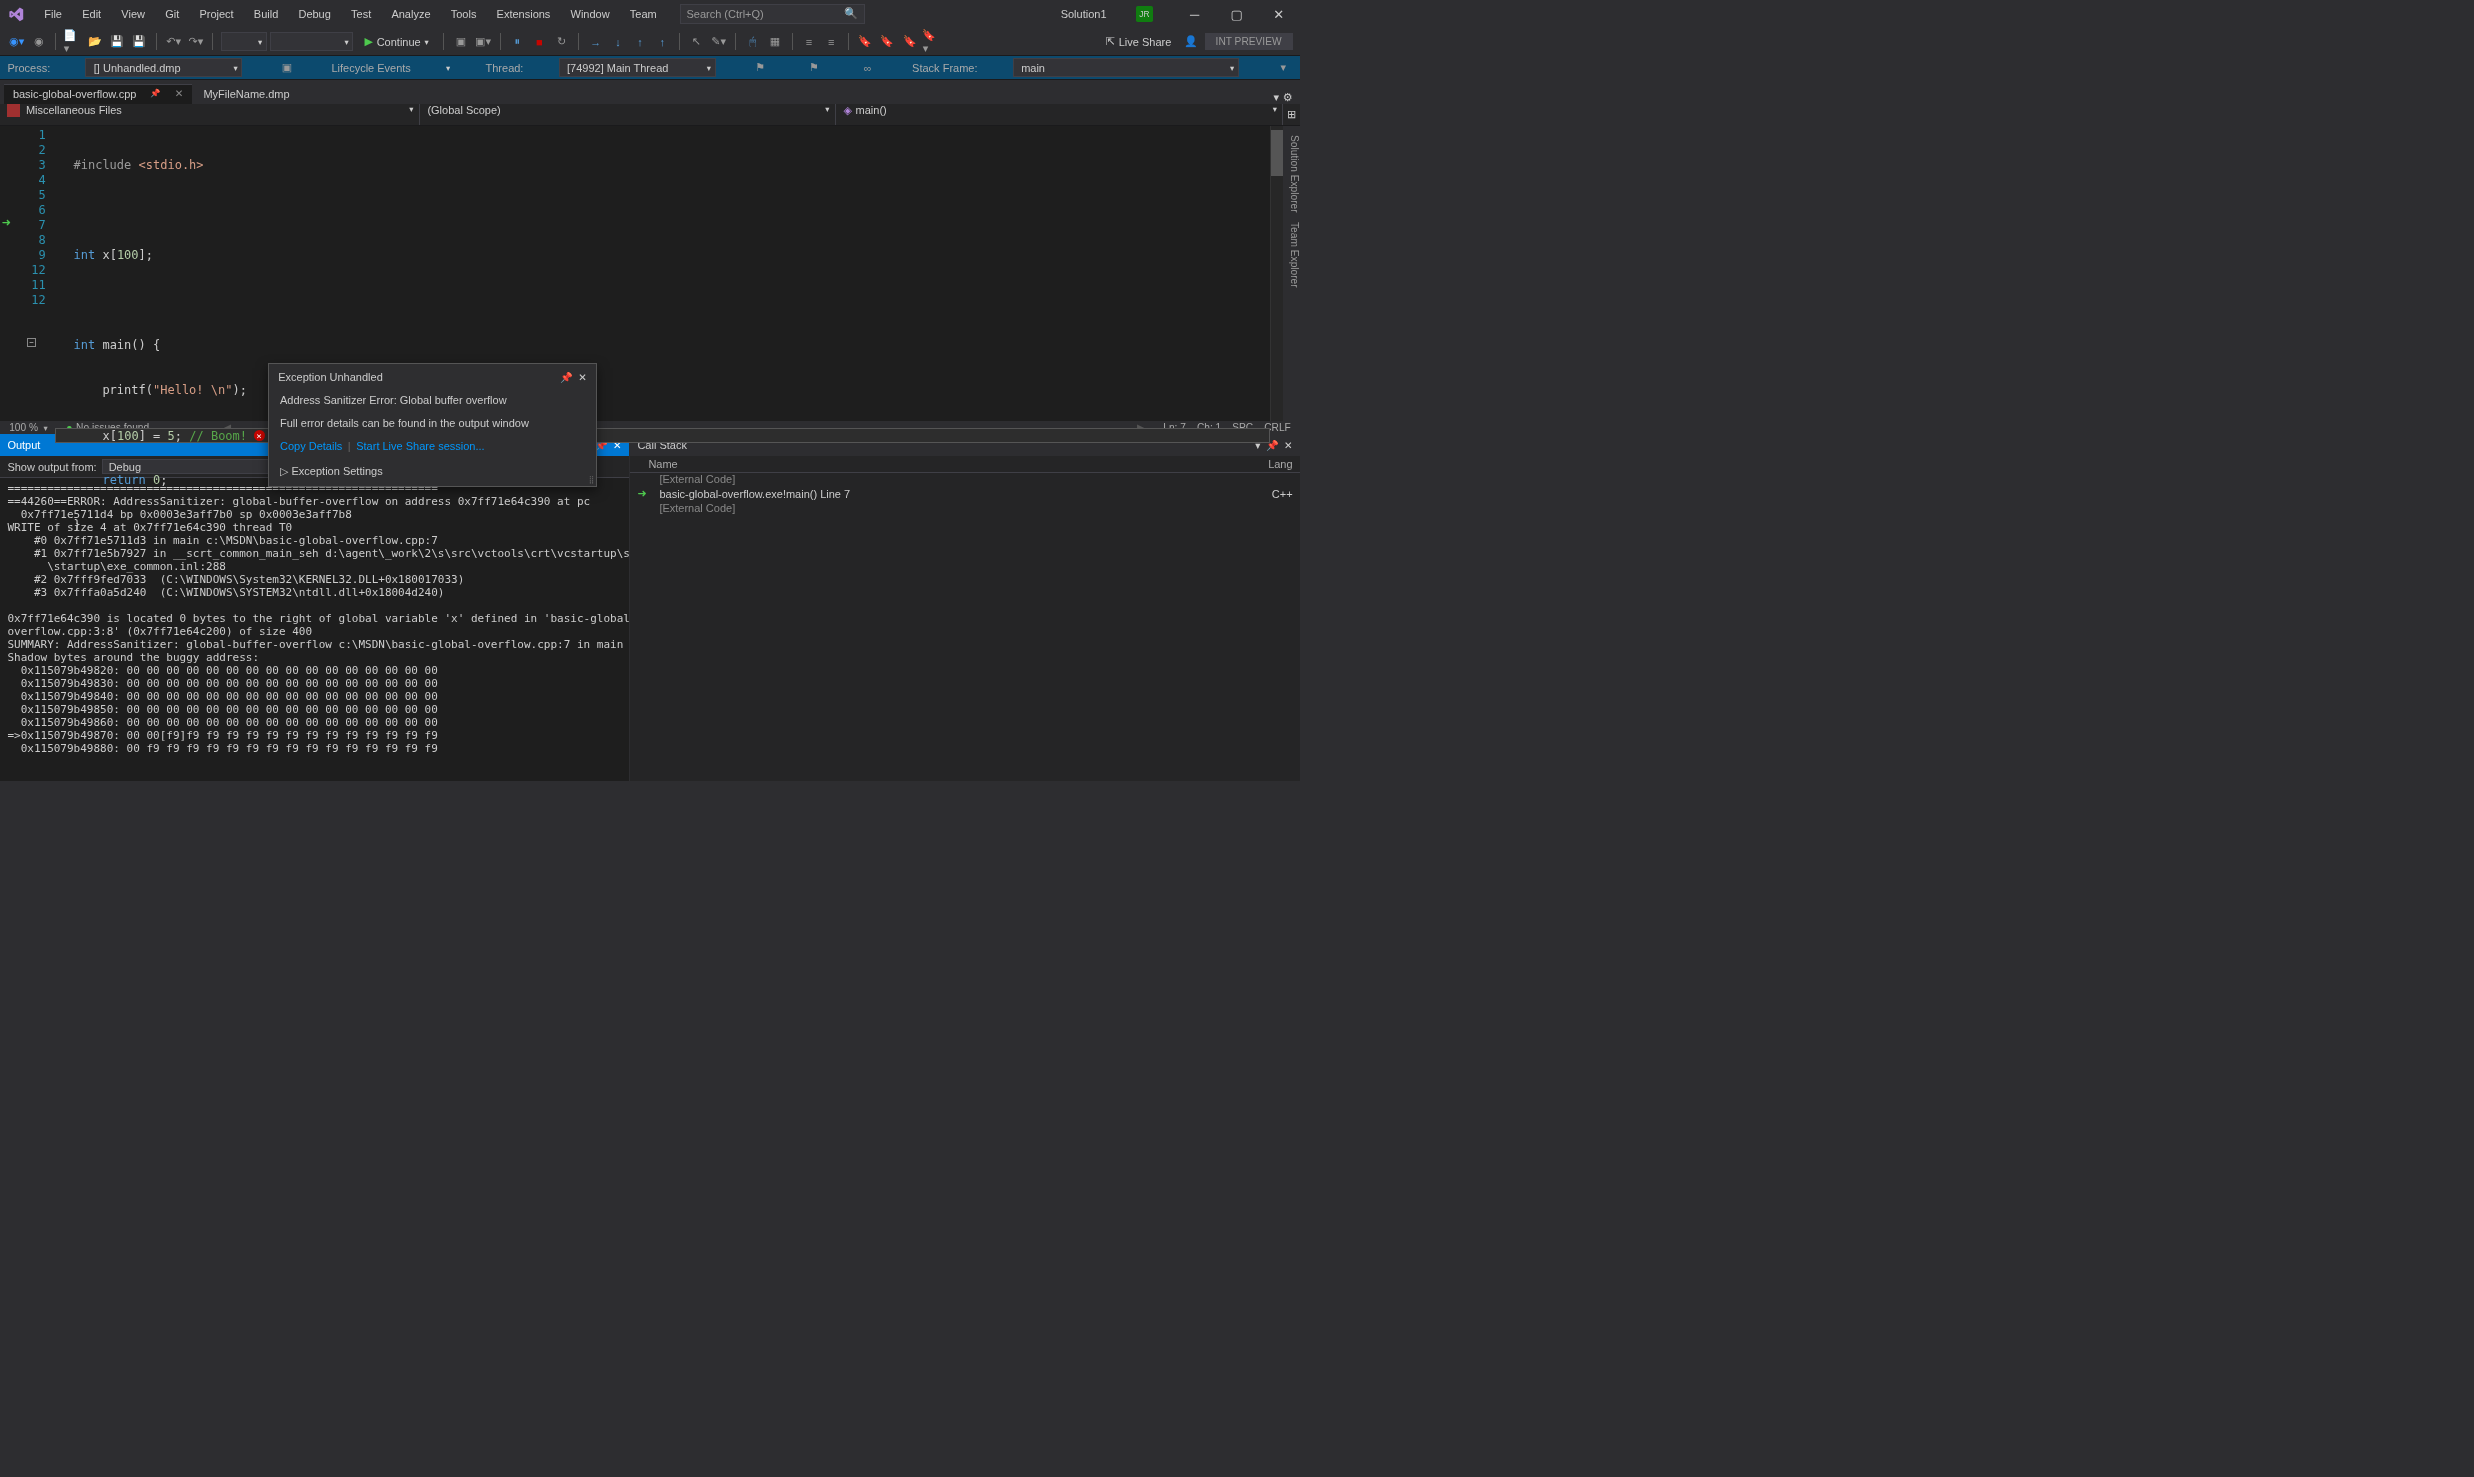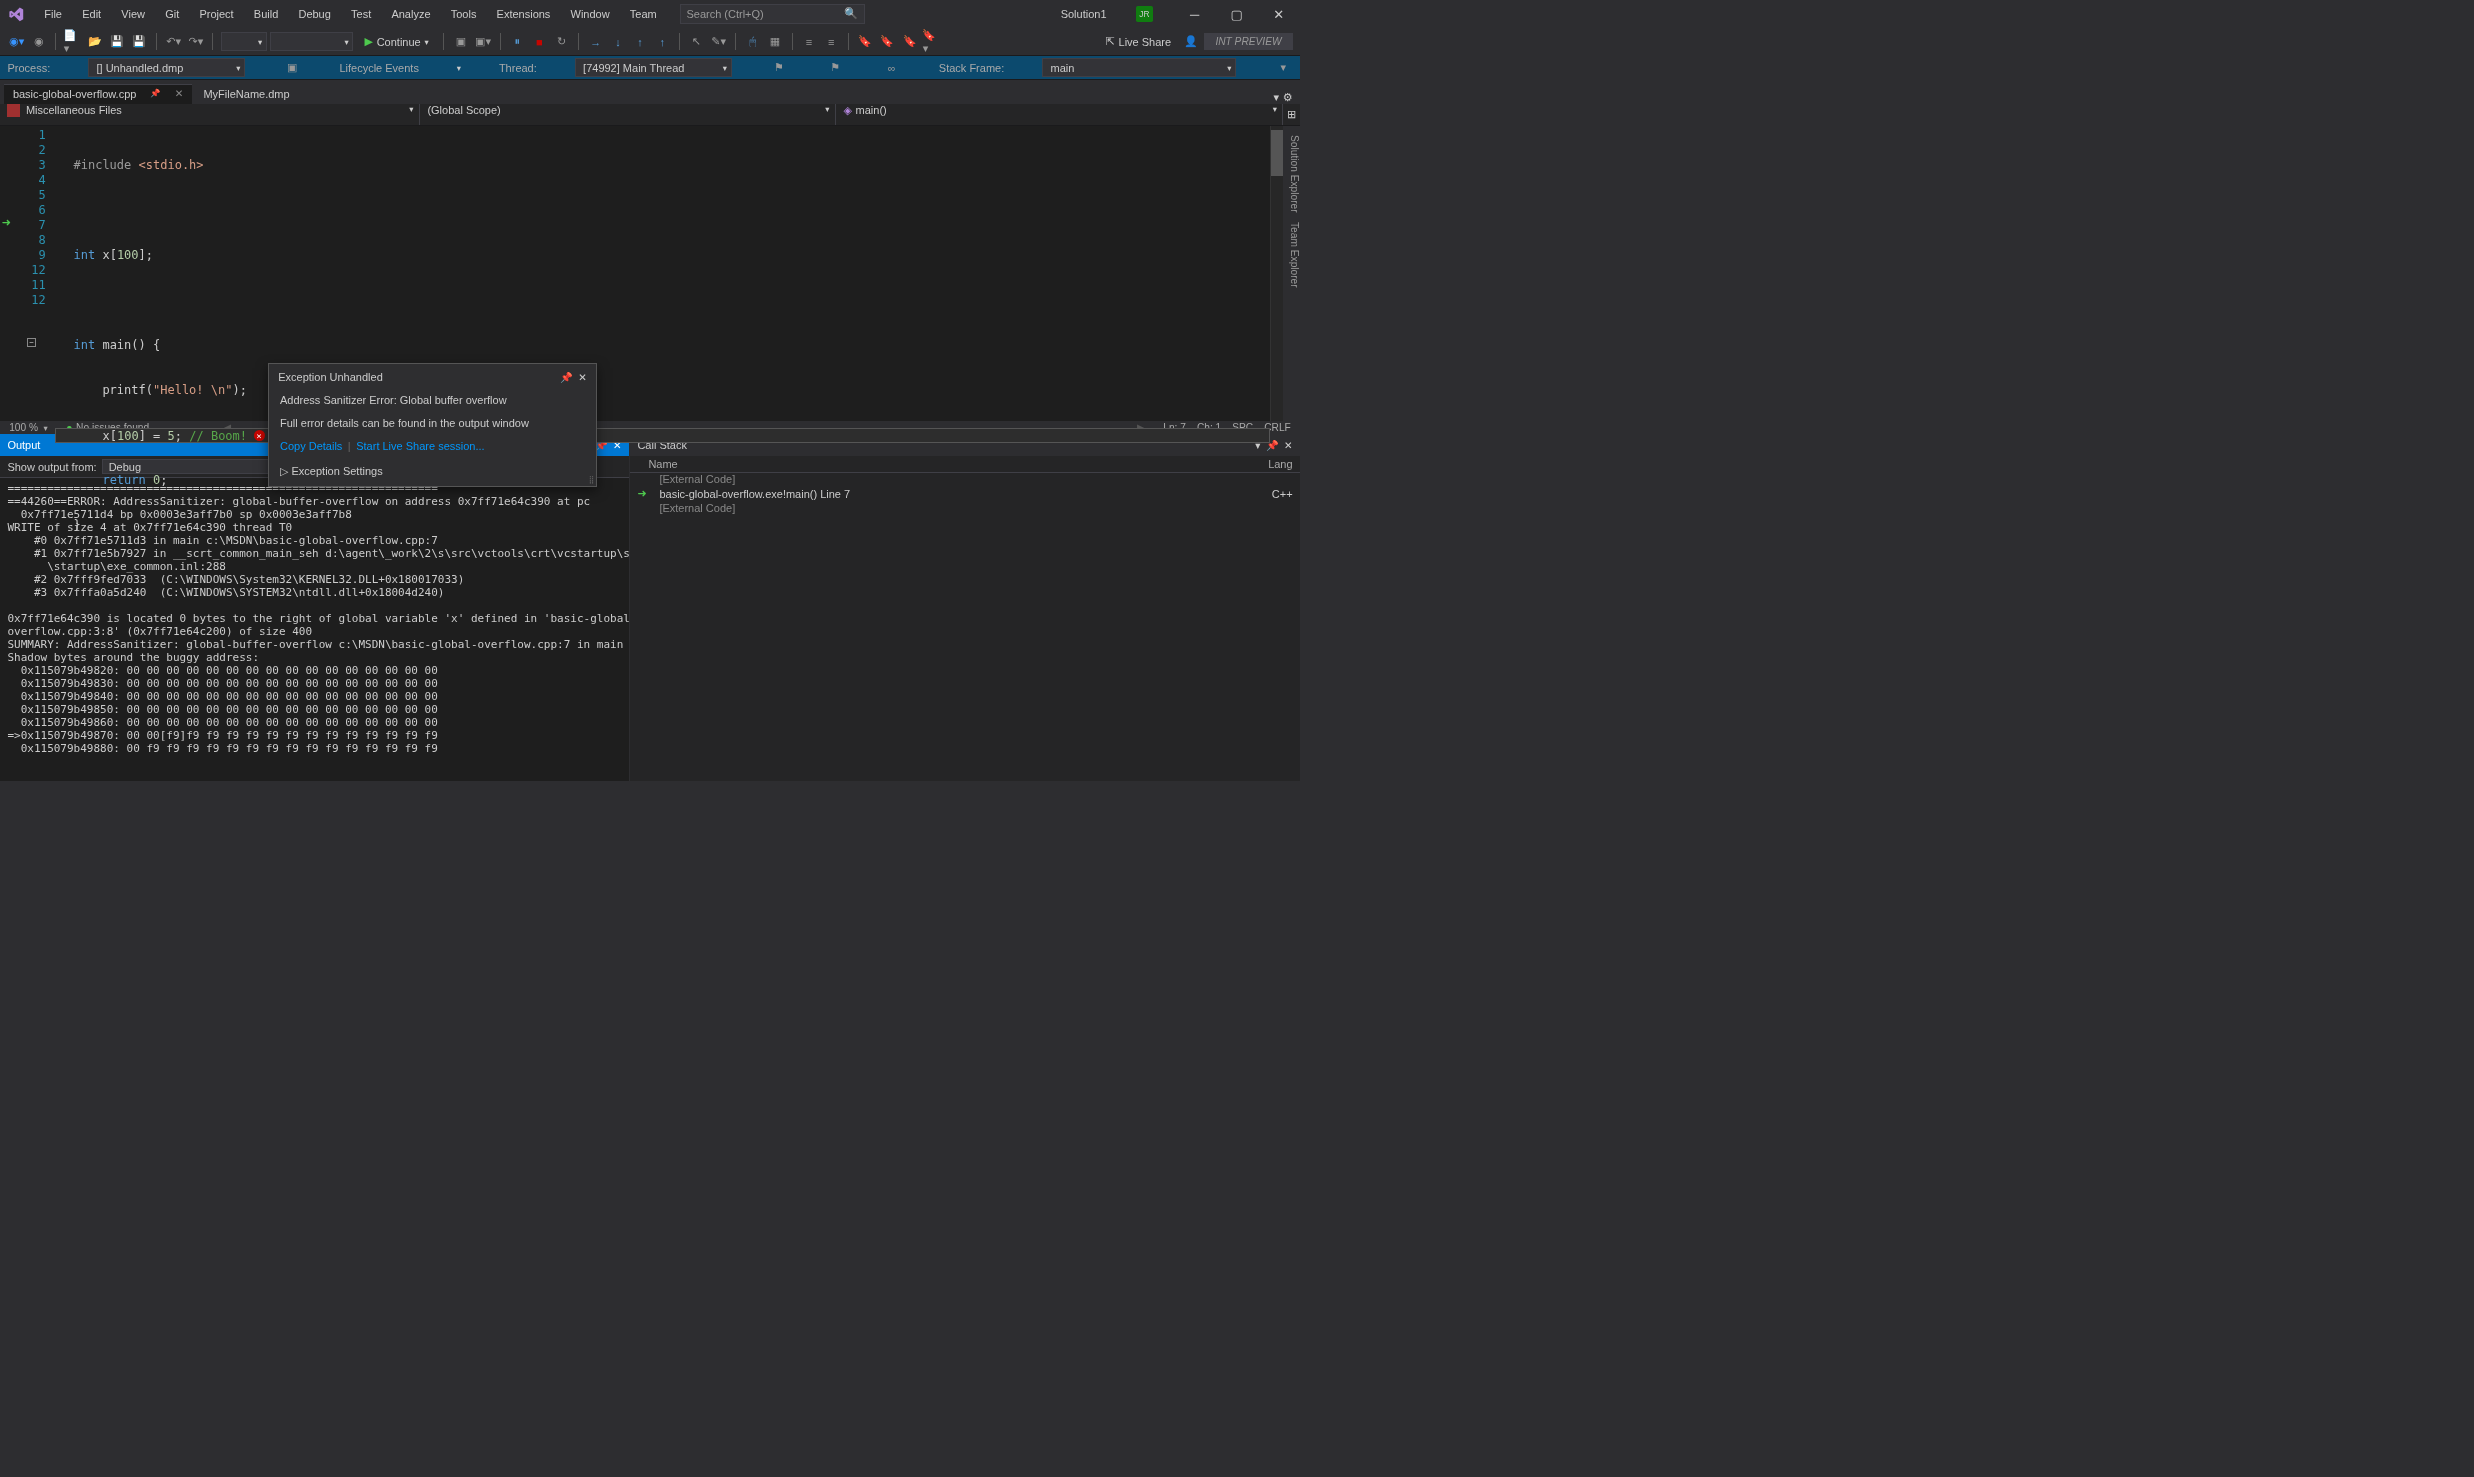--- a/index.html
+++ b/index.html
@@ -13,21 +13,21 @@
 .solution-name { margin-left: auto; margin-right: 18.5px; padding: 1.8px 11px; }
 .user-badge { background: #107c10; width: 16.6px; height: 16.6px; font-size: 8.3px; display: flex; align-items: center; justify-content: center; border-radius: 1.8px; }
 .win-controls { display: flex; gap: 14px; margin-left: 28px; }
 .win-ctrl { width: 28px; height: 23px; display: flex; align-items: center; justify-content: center; cursor: pointer; font-size: 13px; }
 
 .toolbar { height: 28px; background: #2d2d30; display: flex; align-items: center; padding: 0 7.4px; gap: 3.7px; border-bottom: 0.9px solid #1a1a1c; }
 .tb-btn { width: 18.5px; height: 18.5px; display: flex; align-items: center; justify-content: center; color: #999; }
 .continue-btn { display: flex; align-items: center; gap: 3.7px; padding: 1.8px 7.4px; cursor: pointer; }
 .play-icon { color: #4ec94e; }
 .sep { width: 0.9px; height: 16.6px; background: #555; margin: 0 3.7px; }
-.int-preview { margin-left: auto; background: #3f3f46; color: #999; padding: 2.8px 11px; font-size: 10.2px; font-style: italic; }
+.int-preview { margin-left: auto; background: #3f3f46; color: #999; padding: 2.8px 11px; font-size: 10.2px; }
 .live-share { display: flex; align-items: center; gap: 3.7px; padding: 1.8px 7.4px; }
 
 .debug-bar { height: 24px; background: #0c4a6e; display: flex; align-items: center; padding: 0 7.4px; gap: 7.4px; border-bottom: 0.9px solid #1a1a1c; justify-content: space-between; }
 .debug-label { color: #aaa; }
 .debug-dropdown { background: #333337; border: 0.9px solid #3f3f46; padding: 1.8px 18.5px 1.8px 7.4px; height: 18.5px; display: flex; align-items: center; position: relative; }
 .debug-dropdown::after { content: "▾"; position: absolute; right: 3.7px; font-size: 8.3px; }
 
 .tabs-bar { height: 24px; background: #2d2d30; display: flex; align-items: flex-end; padding-left: 3.7px; }
 .file-tab { background: #1c1c1c; padding: 3.7px 9.2px; display: flex; gap: 14px; border-top: 0.9px solid #3f3f46; margin-right: 1.8px; }
 .file-tab.active { background: #1c1c1c; }
@@ -200,21 +200,21 @@
   <div class="debug-dropdown" style="width:157px">[] Unhandled.dmp</div>
   <span class="tb-btn">▣</span>
   <span class="debug-label">Lifecycle Events</span>
   <span style="font-size:8.3px">▾</span>
   <span class="debug-label">Thread:</span>
   <div class="debug-dropdown" style="width:157px">[74992] Main Thread</div>
   <span class="tb-btn">⚑</span>
   <span class="tb-btn">⚑</span>
   <span class="tb-btn">∞</span>
   <span class="debug-label">Stack Frame:</span>
-  <div class="debug-dropdown" style="width:194px">main</div>
+  <div class="debug-dropdown" style="width:226px">main</div>
   <span class="tb-btn">▾</span>
 </div>
 
 <div class="tabs-bar">
   <div class="file-tab active">
     <span>basic-global-overflow.cpp</span>
     <span class="pin">📌</span>
     <span class="close">✕</span>
   </div>
   <div class="file-tab" style="background:#2d2d30;border:none">

